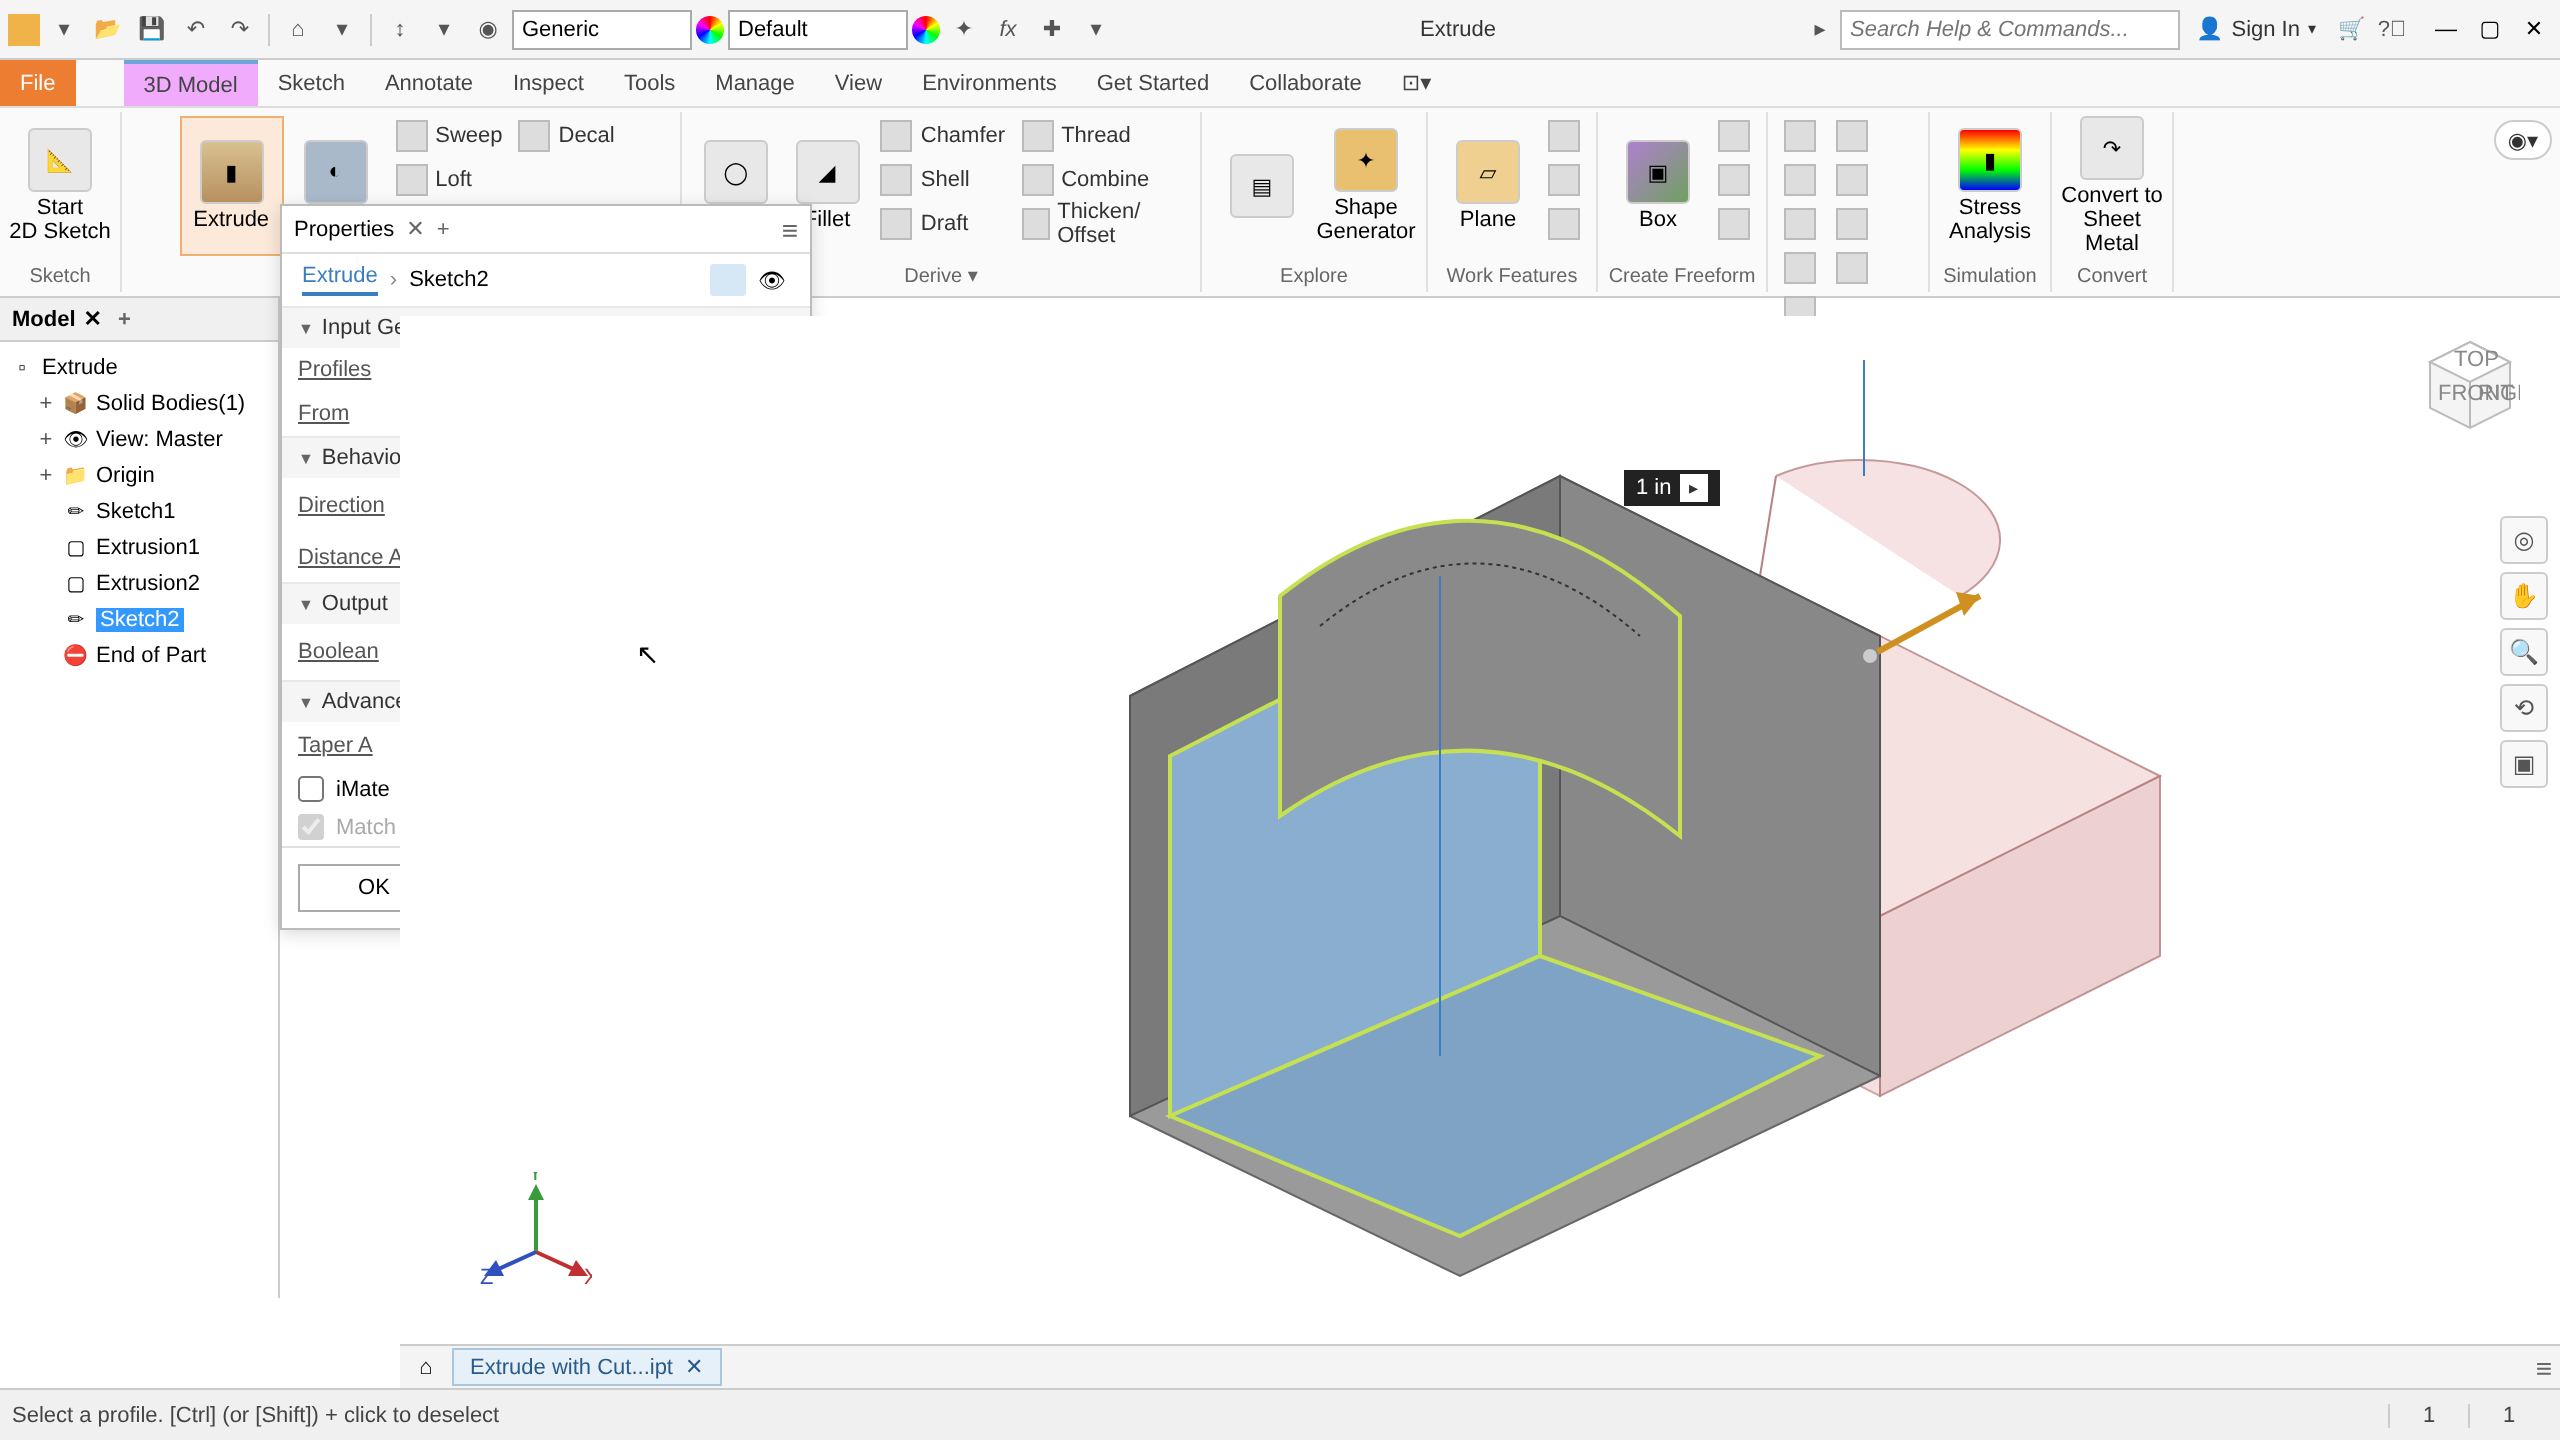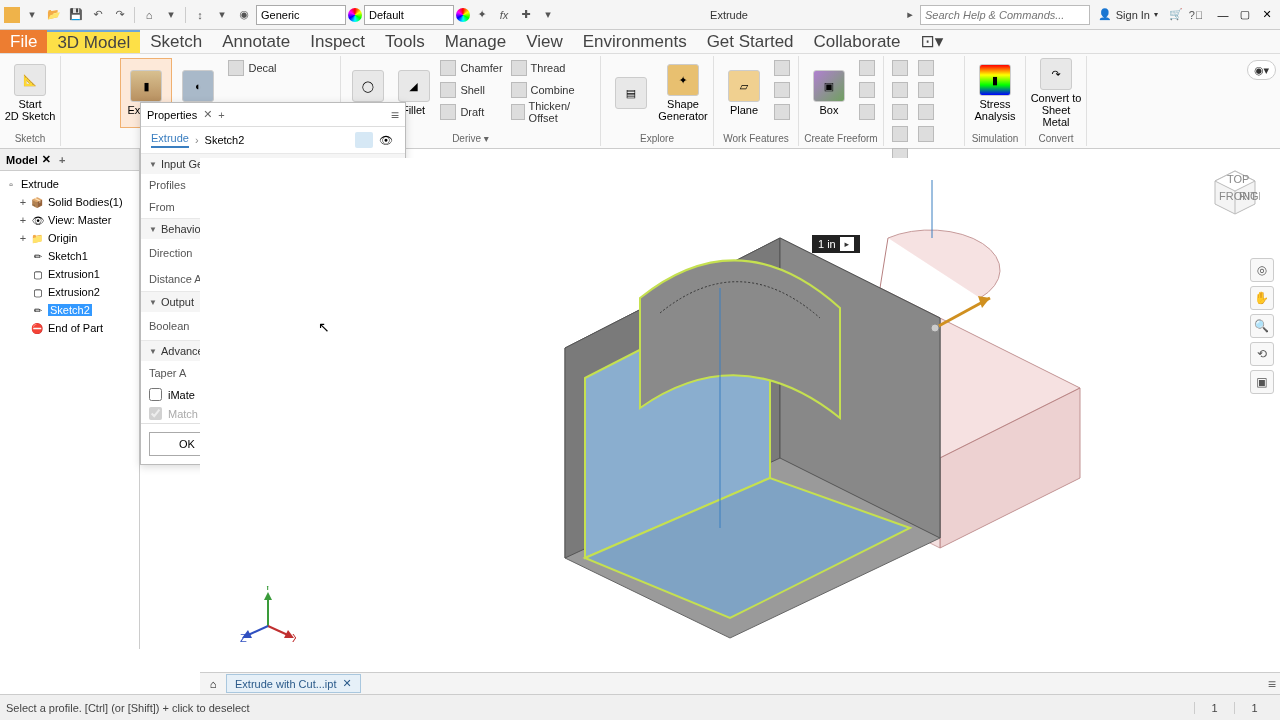--- a/index.html
+++ b/index.html
@@ -12,23 +12,23 @@
 .titlebar .qat-sep { width: 1px; height: 16px; background: #ccc; margin: 0 2px; }
 .titlebar .combo { height: 20px; border: 1px solid #aaa; background: #fff; padding: 0 4px; display: flex; align-items: center; min-width: 90px; font-size: 11px; }
 .titlebar .center { flex: 1; text-align: center; color: #333; }
 .titlebar .search { width: 170px; height: 20px; border: 1px solid #bbb; padding: 0 4px; color: #888; font-style: italic; }
 .titlebar .signin { display: flex; align-items: center; gap: 4px; color: #333; margin: 0 8px; }
 .titlebar .winctrl { display: flex; gap: 4px; margin-left: 8px; }
 .titlebar .winctrl div { width: 18px; height: 18px; display: flex; align-items: center; justify-content: center; cursor: pointer; }
 
 
 .menubar { height: 24px; background: #f9f9f9; display: flex; align-items: stretch; border-bottom: 1px solid #ddd; }
-.menubar .tab { padding: 0 10px; display: flex; align-items: center; color: #444; cursor: pointer; font-size: 17px; }
+.menubar .tab { padding: 0 10px; display: flex; align-items: center; color: #444; cursor: pointer; font-size: 11px; }
 .menubar .tab.file { background: #ed7d31; color: #fff; }
-.menubar .tab.active { background: #fde047; border-top: 2px solid #6ea5d8; }
+.menubar .tab.active { background: #f0abfc; border-top: 2px solid #6ea5d8; margin-left: 24px; }
 
 
 .ribbon { height: 95px; background: #fafafa; display: flex; border-bottom: 1px solid #ccc; padding: 2px 0; }
 .ribbon .group { display: flex; flex-direction: column; padding: 2px 4px; border-right: 1px solid #e0e0e0; align-items: center; justify-content: space-between; }
 .ribbon .group .label { font-size: 10px; color: #666; padding-top: 2px; }
 .ribbon .bigbtn { display: flex; flex-direction: column; align-items: center; justify-content: center; width: 52px; height: 70px; cursor: pointer; font-size: 10px; text-align: center; gap: 2px; }
 .ribbon .bigbtn .icn { width: 32px; height: 32px; background: #e8e8e8; border: 1px solid #ccc; border-radius: 3px; display:flex; align-items:center; justify-content:center; }
 .ribbon .smallbtn { display: flex; align-items: center; gap: 4px; height: 20px; padding: 0 4px; cursor: pointer; font-size: 11px; color: #333; }
 .ribbon .smallbtn .icn { width: 16px; height: 16px; background: #ddd; border: 1px solid #bbb; }
 .ribbon .tools { display: flex; flex-direction: column; justify-content: flex-start; gap: 2px; }
@@ -55,21 +55,21 @@
 .props .phead .hamb { margin-left: auto; cursor: pointer; color: #666; font-size: 14px; }
 .props .crumb { height: 26px; display: flex; align-items: center; padding: 0 10px; gap: 6px; }
 .props .crumb .c1 { color: #3a7ec0; border-bottom: 2px solid #3a7ec0; padding-bottom: 2px; }
 .props .crumb .arr { color: #888; }
 .props .crumb .icons { margin-left: auto; display: flex; gap: 4px; }
 .props .crumb .icons div { width: 18px; height: 16px; background: #d6e8f5; border-radius: 2px; }
 .props .sect { border-top: 1px solid #e8e8e8; }
 .props .shead { background: #f5f5f5; padding: 4px 8px; font-size: 11px; color: #333; display: flex; align-items: center; gap: 4px; cursor: pointer; }
 .props .shead .tri { font-size: 8px; color: #666; }
 .props .prow { display: flex; align-items: center; padding: 3px 8px; gap: 6px; font-size: 11px; }
-.props .prow .plabel { width: 70px; color: #555; }
+.props .prow .plabel { width: 70px; color: #555; text-decoration: underline; }
 .props .prow .pval { flex: 1; display: flex; align-items: center; gap: 4px; }
 .props .prow .pick { width: 16px; height: 16px; display:flex; align-items:center; justify-content:center; color:#3a7ec0; }
 .props .prow .chip { color: #333; }
 .props .prow .xbtn { margin-left: auto; color: #888; cursor: pointer; }
 .props .iconrow { display: flex; gap: 4px; align-items: center; }
 .props .iconrow .ib { width: 22px; height: 22px; border: 1px solid #ccc; display: flex; align-items: center; justify-content: center; cursor: pointer; background: #fff; }
 .props .iconrow .ib.sel { background: #fde9d9; border-color: #f0a050; }
 .props .input { width: 55px; border: none; border-bottom: 2px solid #3a7ec0; padding: 2px 2px; font-size: 11px; }
 .props .tinyicn { width: 18px; height: 18px; border: 1px solid #ccc; display:flex; align-items:center; justify-content:center; cursor:pointer; }
 .props .check { display: flex; align-items: center; gap: 6px; padding: 3px 8px; }
@@ -179,20 +179,34 @@
           <div class="icn" style="background:linear-gradient(#d8c090,#b89060)">▮</div>
           <div>Extrude</div>
         </div>
       <div class="bigbtn">
           <div class="icn" style="background:#a9b9c9">◐</div>
           <div>Revolve</div>
         </div>
       <div class="tools">
         <div class="smallbtn">
             <div class="icn"></div>
+            <span>Sweep</span>
+          </div>
+        <div class="smallbtn">
+            <div class="icn"></div>
+            <span>Loft</span>
+          </div>
+        <div class="smallbtn">
+            <div class="icn"></div>
+            <span>Coil</span>
+          </div>
+      </div>
+      <div class="tools">
+        <div class="smallbtn">
+            <div class="icn"></div>
             <span>Decal</span>
           </div>
       </div>
     </div>
   </div>
   <div class="group" style="width:260px">
     <div class="row">
       <div class="bigbtn">
           <div class="icn">◯</div>
           <div>Hole</div>

